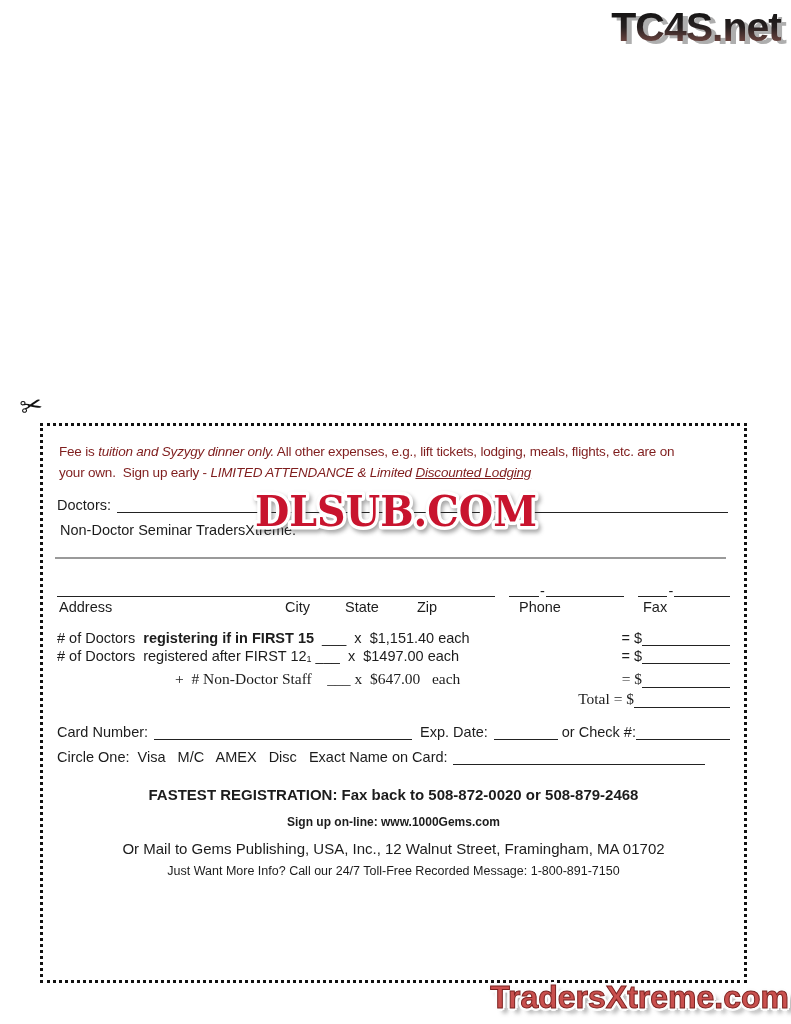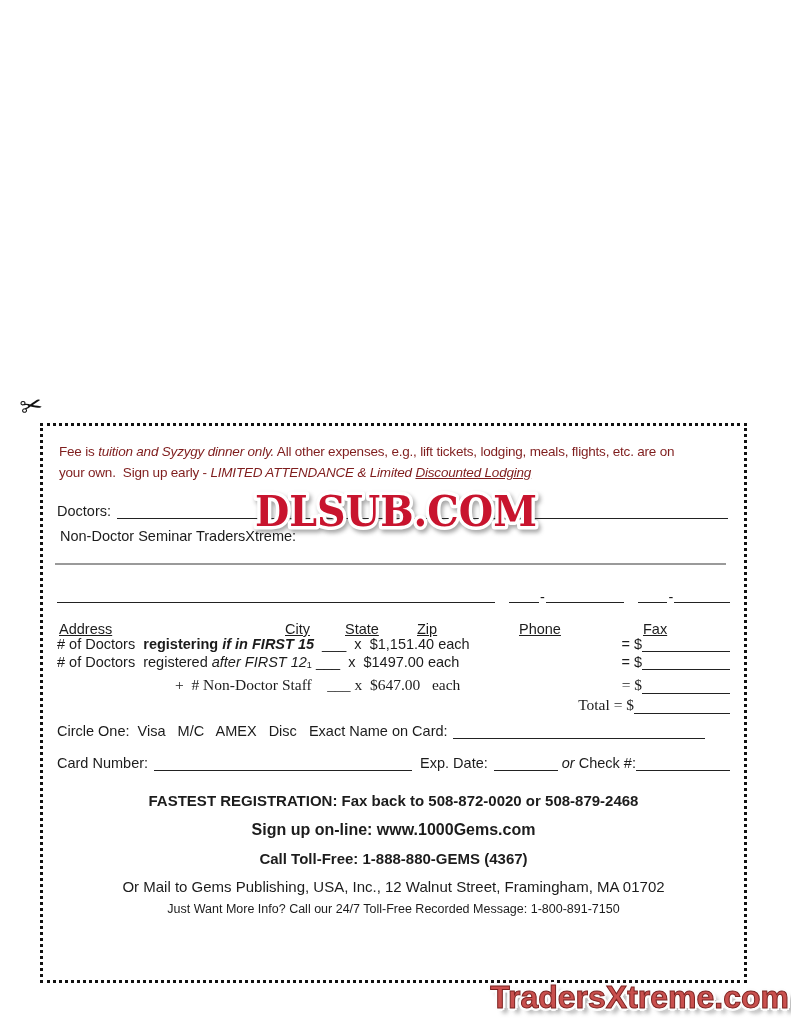--- a/index.html
+++ b/index.html
@@ -23,50 +23,50 @@
           border:3px dotted #111;padding:0 14px;}
 
   .fee{margin:15px 2px 0 2px;font-size:13.5px;line-height:21px;letter-spacing:-0.2px;color:#7f1d1d;}
   .fee i{font-style:italic;}
   .fee .ul{text-decoration:underline;}
 
   .row{display:flex;align-items:flex-end;font-size:14.5px;}
   .line{border-bottom:1.4px solid #222;display:inline-block;height:14px;}
   .flexline{flex:1;border-bottom:1.4px solid #222;height:14px;}
 
-  .row-doctors{margin-top:20px;}
+  .row-doctors{margin-top:14px;}
   .row-doctors .flexline{margin-left:6px;margin-right:2px;}
 
   .participants{margin-top:9px;font-size:14.5px;padding-left:3px;}
 
   .grayline{margin-top:18px;border-bottom:2px solid #9a9a9a;height:1px;margin-left:-2px;margin-right:4px;}
 
   .addrline{margin-top:23px;}
   .addrline .seg-hyphen{margin:0 1px;line-height:12px;}
 
   .addr-labels{position:relative;height:20px;margin-top:2px;font-size:14.5px;}
-  .addr-labels span{position:absolute;top:16px;text-decoration:underline;}
+  .addr-labels span{position:absolute;top:0;}
 
   .pricing{margin-top:11px;}
   .pricing .row{margin-top:2px;text-align:right;}
   .eq{margin-left:auto;white-space:pre;}
   .eqline{width:88px;border-bottom:1.4px solid #222;height:14px;}
   .serifrow{font-family:"Liberation Serif",serif;font-size:15.5px;}
   sup{font-size:9px;vertical-align:6px;}
 
   .totalrow{margin-top:9px;justify-content:flex-end;}
   .totalrow .eqline{width:96px;}
 
   .circlerow{margin-top:9px;}
   .cardrow{margin-top:16px;}
-  .italic{font-style:italic;}
+  .italic{}
 
   .c{text-align:center;}
   .fastest{margin-top:21px;font-size:15px;font-weight:bold;}
-  .online{margin-top:12px;font-size:16px;font-weight:bold;}
+  .online{margin-top:12px;font-size:12px;font-weight:bold;}
   .tollfree{margin-top:11px;font-size:15px;font-weight:bold;}
   .mailto{margin-top:11px;font-size:15px;}
   .moreinfo{margin-top:7px;font-size:12.5px;}
 
   
   .stamp{position:absolute;left:250px;top:484px;filter:drop-shadow(2px 3px 2px rgba(60,60,60,0.45));}
 
   
   .traders{position:absolute;right:2px;top:979px;font-family:"Liberation Sans",sans-serif;
            font-weight:bold;font-size:32px;letter-spacing:0px;color:#c9504e;
@@ -74,20 +74,24 @@
            text-shadow:
              -2px -2px 0 #fdfdfd, 2px -2px 0 #fdfdfd,-2px 2px 0 #fdfdfd,2px 2px 0 #fdfdfd,
              0 -3px 0 #fdfdfd,0 3px 0 #fdfdfd,-3px 0 0 #fdfdfd,3px 0 0 #fdfdfd,
              5px 5px 4px rgba(110,110,110,0.65);}
 </style>
 </head>
 <body>
 
 <div class="page">
 
+  <div class="tc4s">
+    <span class="shadow">TC4S.net</span>
+    <span class="face">TC4S.net</span>
+  </div>
 
   <div class="scissors">✂</div>
 
   <div class="cutbox">
 
     <div class="fee">
       <span>Fee is </span><i>tuition and Syzygy dinner only.</i><span class="pre"> All other expenses, e.g., lift tickets, lodging, meals, flights, etc. are on</span><br>
       <span class="pre">your own.  Sign up early - </span><i class="pre">LIMITED ATTENDANCE &amp; Limited </i><i class="ul">Discounted Lodging</i>
     </div>
 
@@ -144,39 +148,38 @@
           <span class="pre"> x  $647.00   each</span>
         <span class="eq">= $</span>
           <span class="eqline"></span>
       </div>
       <div class="row serifrow totalrow">
         <span>Total = $</span>
           <span class="eqline"></span>
       </div>
     </div>
 
-    <div class="row circlerow">
-      <span class="pre">Circle One:  Visa   M/C   AMEX   Disc   </span>
-      <span>Exact Name on Card:</span>
-      <span class="line" style="width:252px;margin-left:5px"></span>
-    </div>
-
     <div class="row cardrow">
       <span>Card Number:</span>
       <span class="line" style="width:258px;margin-left:6px"></span>
       <span style="margin-left:8px">Exp. Date:</span>
       <span class="line" style="width:64px;margin-left:6px"></span>
       <span class="italic pre"> or </span>
       <span>Check #:</span>
       <span class="flexline"></span>
     </div>
 
+    <div class="row circlerow">
+      <span class="pre">Circle One:  Visa   M/C   AMEX   Disc   </span>
+      <span>Exact Name on Card:</span>
+      <span class="line" style="width:252px;margin-left:5px"></span>
+    </div>
+
     <div class="c fastest">FASTEST REGISTRATION: Fax back to 508-872-0020 or 508-879-2468</div>
     <div class="c online">Sign up on-line: www.1000Gems.com</div>
-    <div class="c tollfree">Call Toll-Free: 1-888-880-GEMS (4367)</div>
     <div class="c mailto">Or Mail to Gems Publishing, USA, Inc., 12 Walnut Street, Framingham, MA 01702</div>
     <div class="c moreinfo">Just Want More Info? Call our 24/7 Toll-Free Recorded Message: 1-800-891-7150</div>
 
   </div>
 
   <div class="stamp">
     <svg width="292" height="54">
       <text x="146" y="42" text-anchor="middle" textLength="282" lengthAdjust="spacingAndGlyphs" font-family="DejaVu Serif, Liberation Serif, serif" font-weight="bold" font-size="42" fill="#c8142e" stroke="#ffffff" stroke-width="7" paint-order="stroke" stroke-linejoin="round">DLSUB.COM</text>
     </svg>
   </div>

